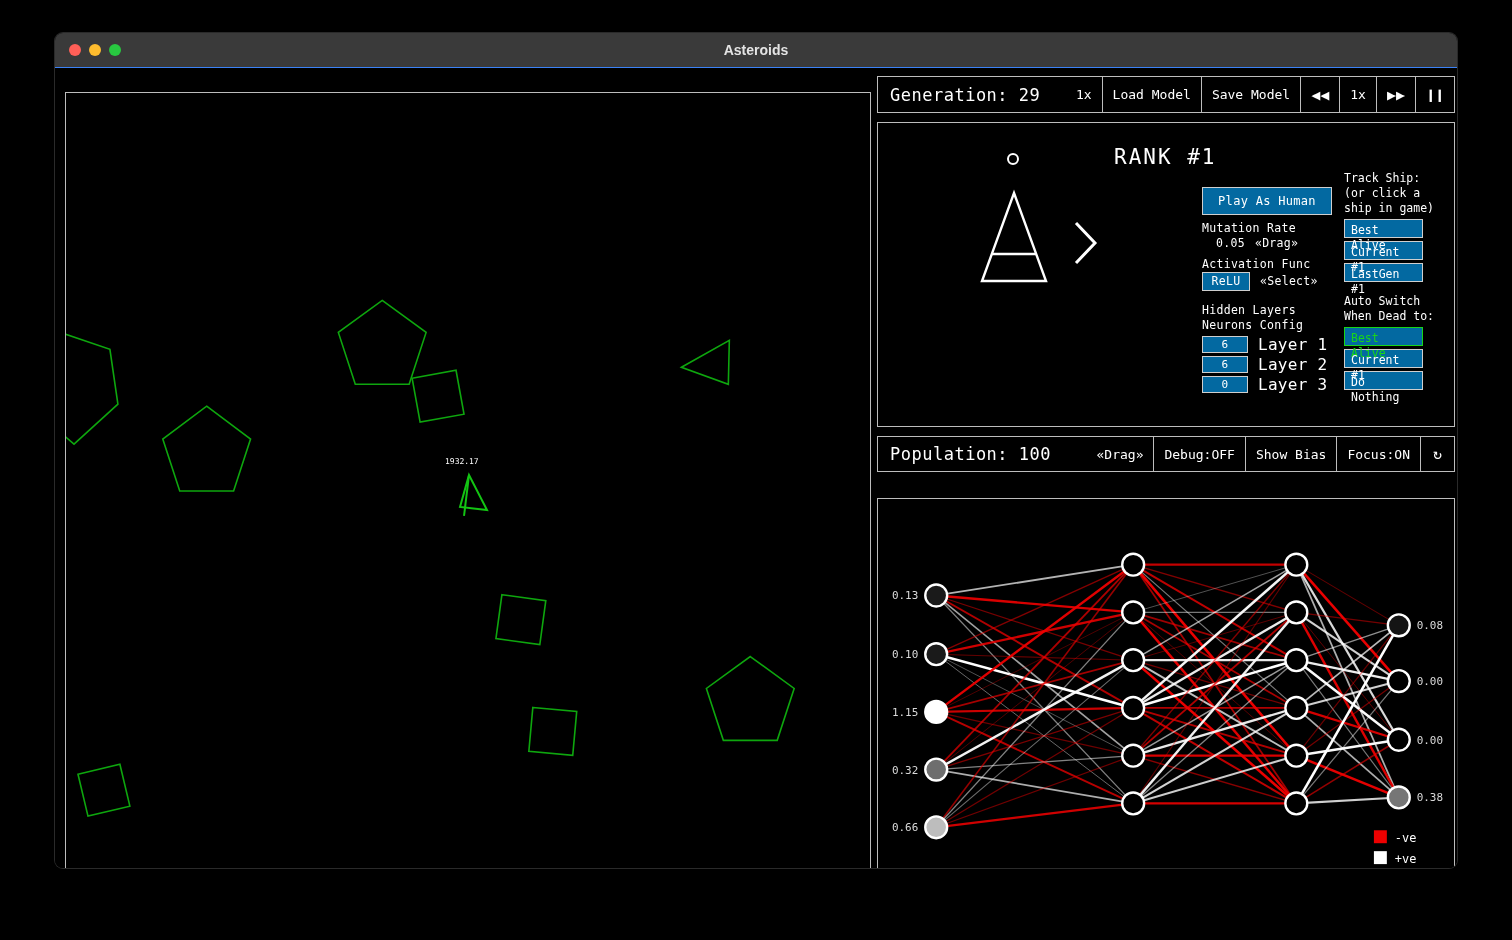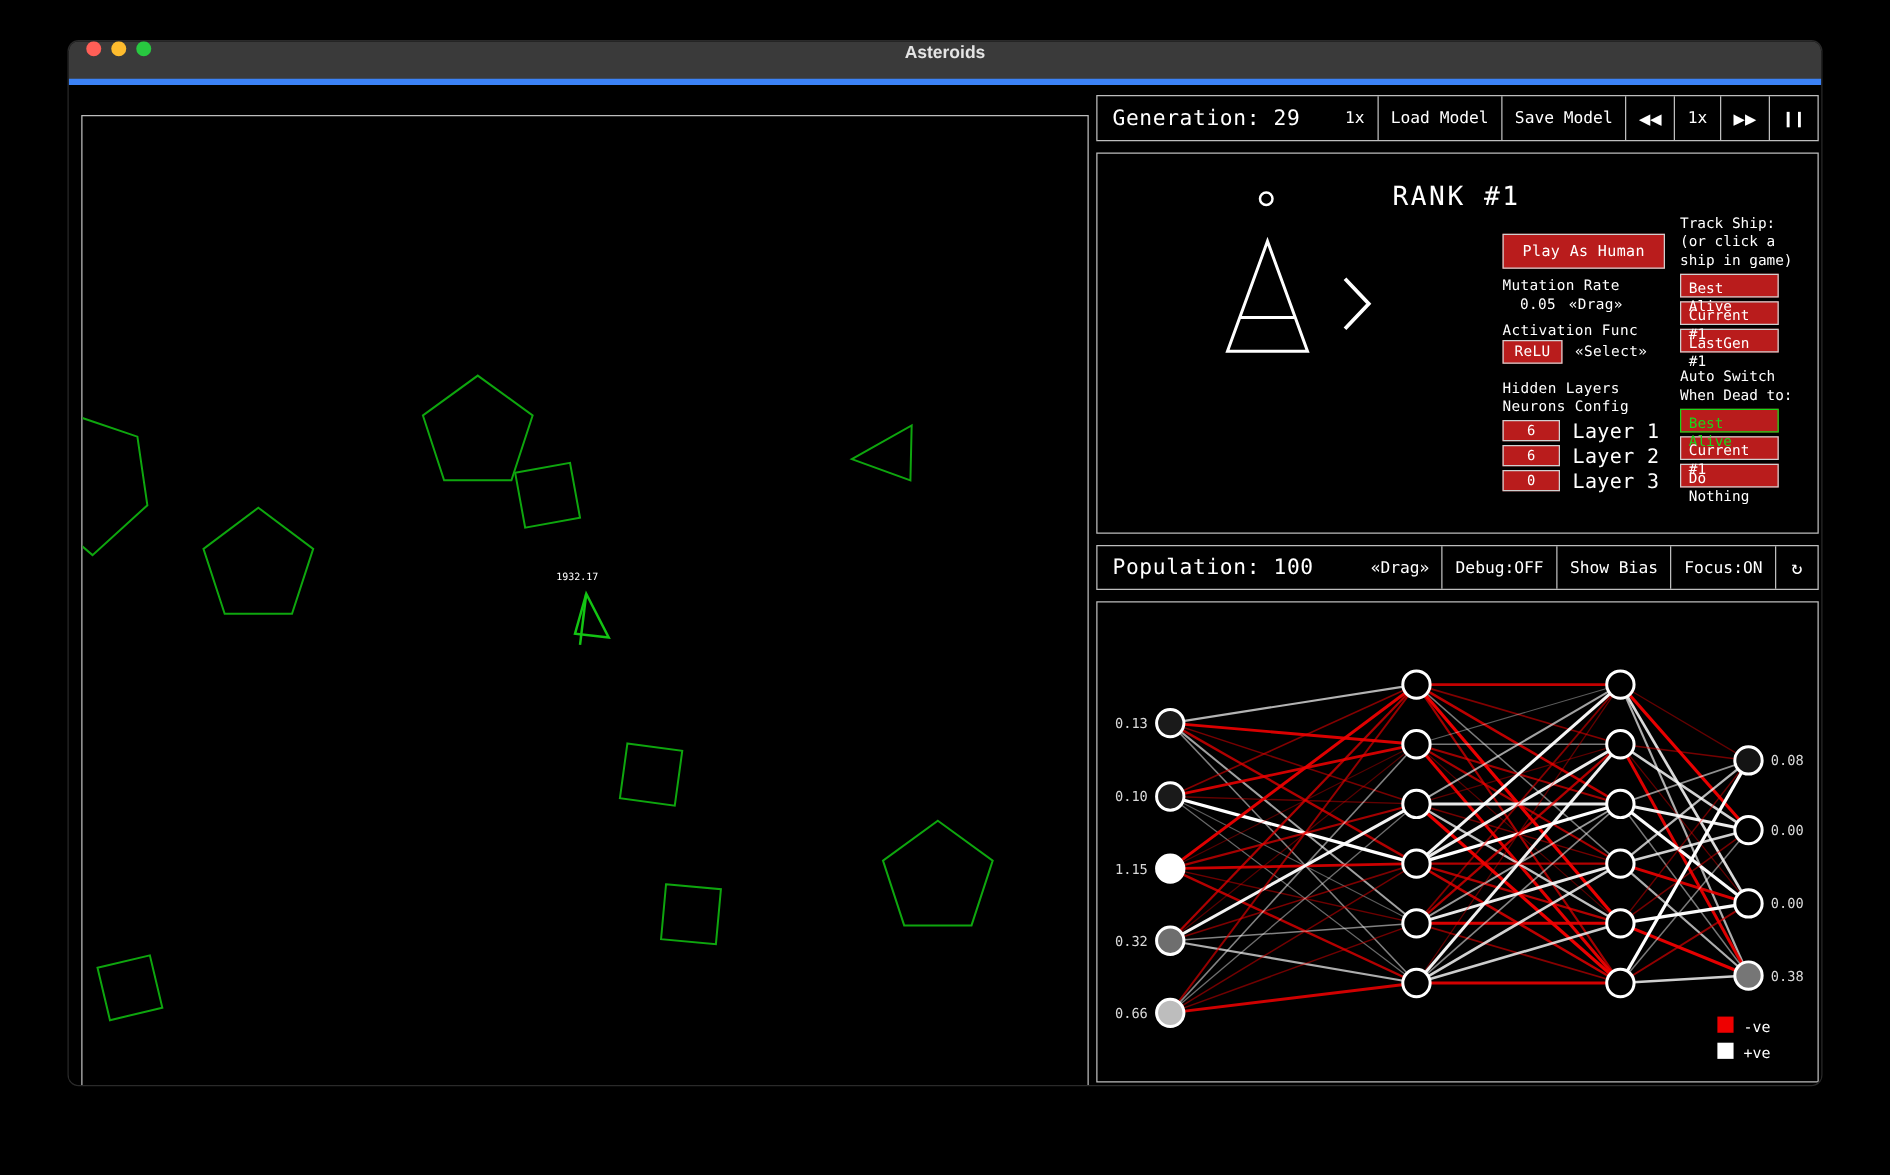--- a/index.html
+++ b/index.html
@@ -17,22 +17,22 @@
     width:1402px; height:835px;
     background:#000;
     border-radius:8px;
     overflow:hidden;
     box-shadow:0 0 0 1px #2a2a2a;
   }
   #titlebar {
     position:relative;
     height:35px;
     background:#3a3a3a;
-    border-bottom:5px solid #3b82f6;
-    display:flex; 
+    border-bottom:1px solid #3b82f6;
+    display:flex; align-items:center;
   }
   .traffic { display:flex; gap:8px; margin-left:14px; }
   .dot { width:12px; height:12px; border-radius:50%; }
   .dot.red{background:#ff5f57;} .dot.yellow{background:#febc2e;} .dot.green{background:#28c840;}
   #win-title {
     position:absolute; left:0; right:0; text-align:center;
     font-family:"Liberation Sans", sans-serif;
     font-size:14px; font-weight:bold; color:#e4e4e4;
     pointer-events:none;
   }
@@ -101,21 +101,21 @@
   }
   #alive-status { color:#19d619; }
 
   
   #mid-controls {
     position:absolute; left:324px; top:64px;
     width:145px; color:#fff; font-size:11.5px; line-height:15px;
     letter-spacing:0.3px;
   }
   .btn {
-    border:1px solid #cfcfcf; color:#fff; background:#b91c1c;
+    border:1px solid #cfcfcf; color:#fff; background:#0369a1;
     display:inline-flex; align-items:center; justify-content:center;
     font-size:11.5px; padding:3px 6px;
   }
   #play-human-btn { width:130px; height:28px; font-size:12px; margin-bottom:6px; }
   .ctl-title { display:block; white-space:nowrap; }
   .row2 { display:flex; align-items:center; gap:10px; margin-bottom:2px; }
   .valnum { color:#fff; }
   .hint { color:#ffffff; }
   #hidden-head { margin-top:12px; }
   .layer-row { display:flex; align-items:center; gap:10px; margin-top:3px; }
@@ -133,21 +133,21 @@
   }
   .track-btn.active { border-color:#19d619; color:#19d619; }
   #auto-head { margin-top:12px; }
 
   
   #pop-bar { margin-top:9px; height:36px; display:flex; align-items:stretch; }
   #pop-label-cell { flex:1; justify-content:space-between; padding:0 10px 0 12px; }
   #pop-text { font-size:17px; letter-spacing:0.5px; }
 
   
-  #net-panel { margin-top:9px; height:385px;text-align:right; }
+  #net-panel { margin-top:26px; height:385px;text-align:right; }
   #net-svg { display:block; width:100%; height:100%; }
   .nlabel {
     font-family:"DejaVu Sans Mono", monospace;
     font-size:11px; fill:#d8d8d8;
   }
   .legend-text {
     font-family:"DejaVu Sans Mono", monospace;
     font-size:12px; fill:#ffffff;
   }
 </style>

